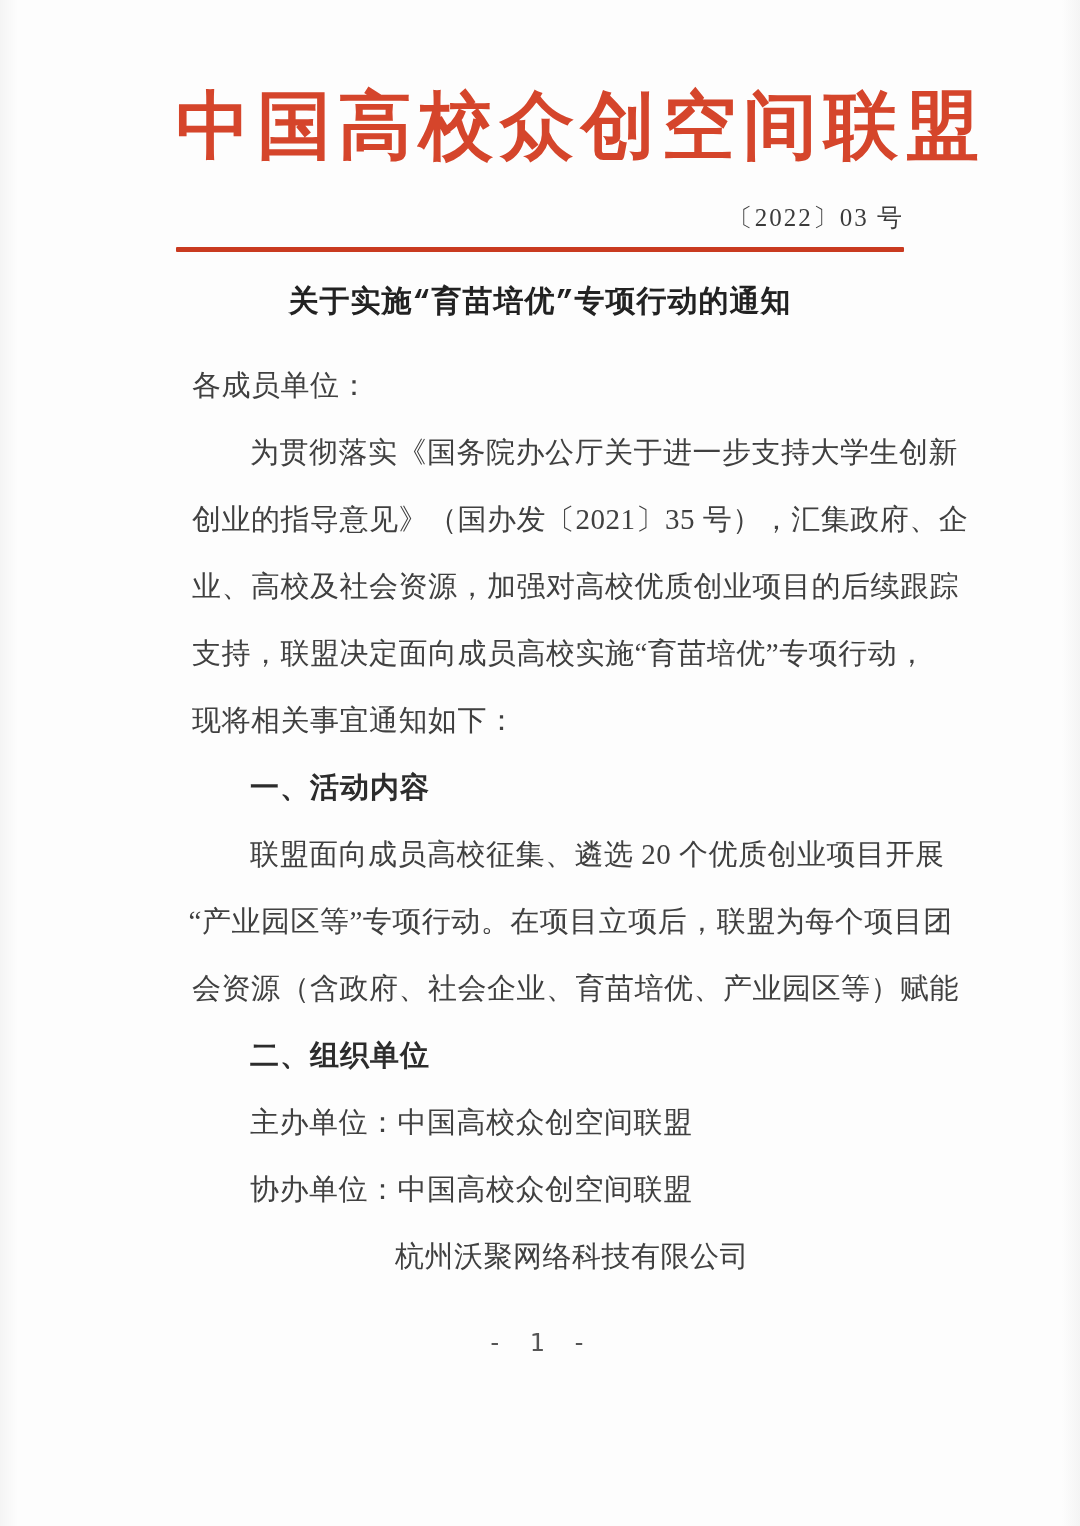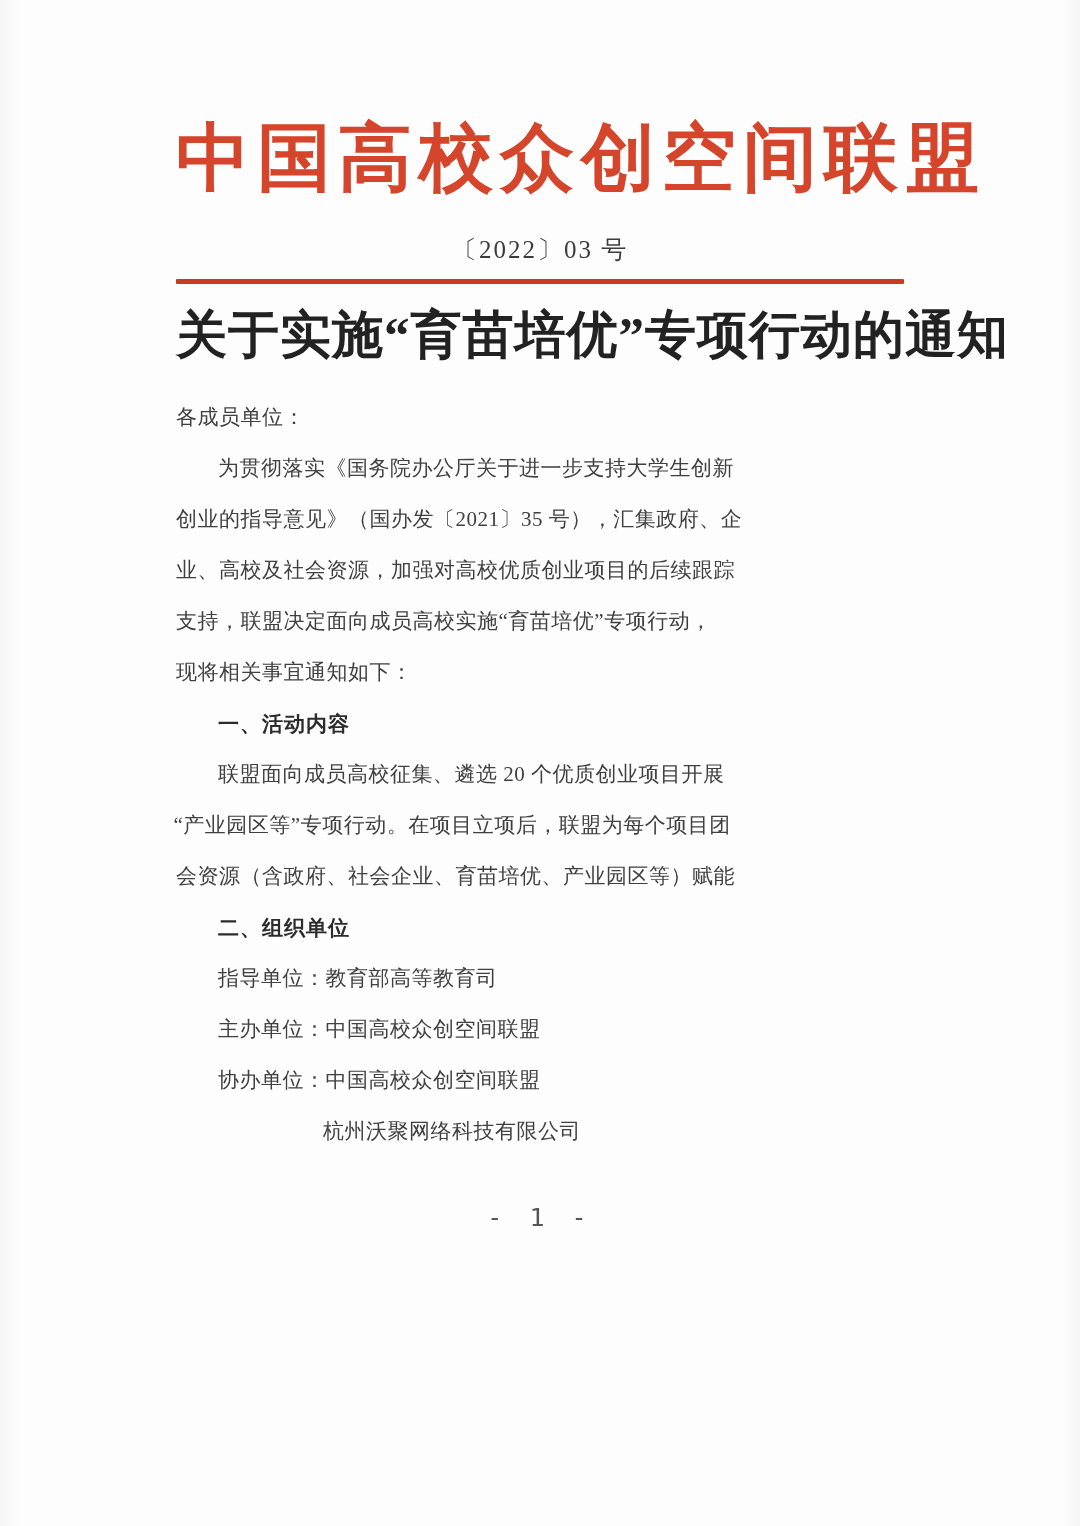--- a/index.html
+++ b/index.html
@@ -10,68 +10,68 @@
     background: #fcfcfc;
     overflow: hidden;
     font-family: "Liberation Serif", serif;
   }
   .page {
     position: relative;
     width: 1080px;
     height: 1526px;
     background: linear-gradient(90deg, #f4f4f4 0px, #fdfdfd 18px, #fdfdfd 1062px, #f4f4f4 1080px);
     box-sizing: border-box;
-    padding-top: 118px;
+    padding-top: 86px;
   }
   .content {
     width: 728px;
     margin: 0 auto;
   }
   .org-name {
     margin: 0;
     text-align: center;
     font-size: 74px;
     line-height: 80px;
     font-weight: bold;
     letter-spacing: 7px;
     color: #d5452b;
     font-family: "Liberation Serif", serif;
     white-space: nowrap;
   }
   .doc-no {
     margin-top: 38px;
-    text-align: center;
+    text-align: right;
     font-size: 25px;
     line-height: 28px;
     color: #3c3c3c;
     letter-spacing: 2px;
   }
   .red-line {
     margin-top: 15px;
     height: 5px;
     background: #c93a20;
     border-radius: 1px;
   }
   .notice-title {
     margin: 26px 0 0 0;
     text-align: center;
-    font-size: 51px;
+    font-size: 30px;
     line-height: 50px;
     font-weight: bold;
     color: #222222;
     letter-spacing: 1px;
-    font-family: Liberation Serif, serif;
+    font-family: Liberation Mono, monospace;
     white-space: nowrap;
   }
   .body-text {
     margin-top: 32px;
   }
   .line {
-    margin: 0;
-    font-size: 21px;
+    margin: 16px;
+    font-size: 29px;
     line-height: 51px;
     color: #404040;
     letter-spacing: 0.5px;
     white-space: nowrap;
   }
   .line.indent { text-indent: 2em; }
   .line.cont { text-indent: 7em; }
   .line.hang-quote { text-indent: -0.12em; }
   .line.heading {
     font-family: "Liberation Sans", sans-serif;
@@ -122,21 +122,20 @@
         <p class="line indent">联盟面向成员高校征集、遴选 20 个优质创业项目开展</p>
 
         <p class="line hang-quote">“产业园区等”专项行动。在项目立项后，联盟为每个项目团</p>
 
 
         <p class="line">会资源（含政府、社会企业、育苗培优、产业园区等）赋能</p>
 
 
         <p class="line heading">二、组织单位</p>
 
-        <p class="line indent">指导单位：教育部高等教育司</p>
 
 
         <p class="line indent">主办单位：中国高校众创空间联盟</p>
 
         <p class="line indent">协办单位：中国高校众创空间联盟</p>
 
         <p class="line cont">杭州沃聚网络科技有限公司</p>
       </div>
 
     <div class="footer">- 1 -</div>

